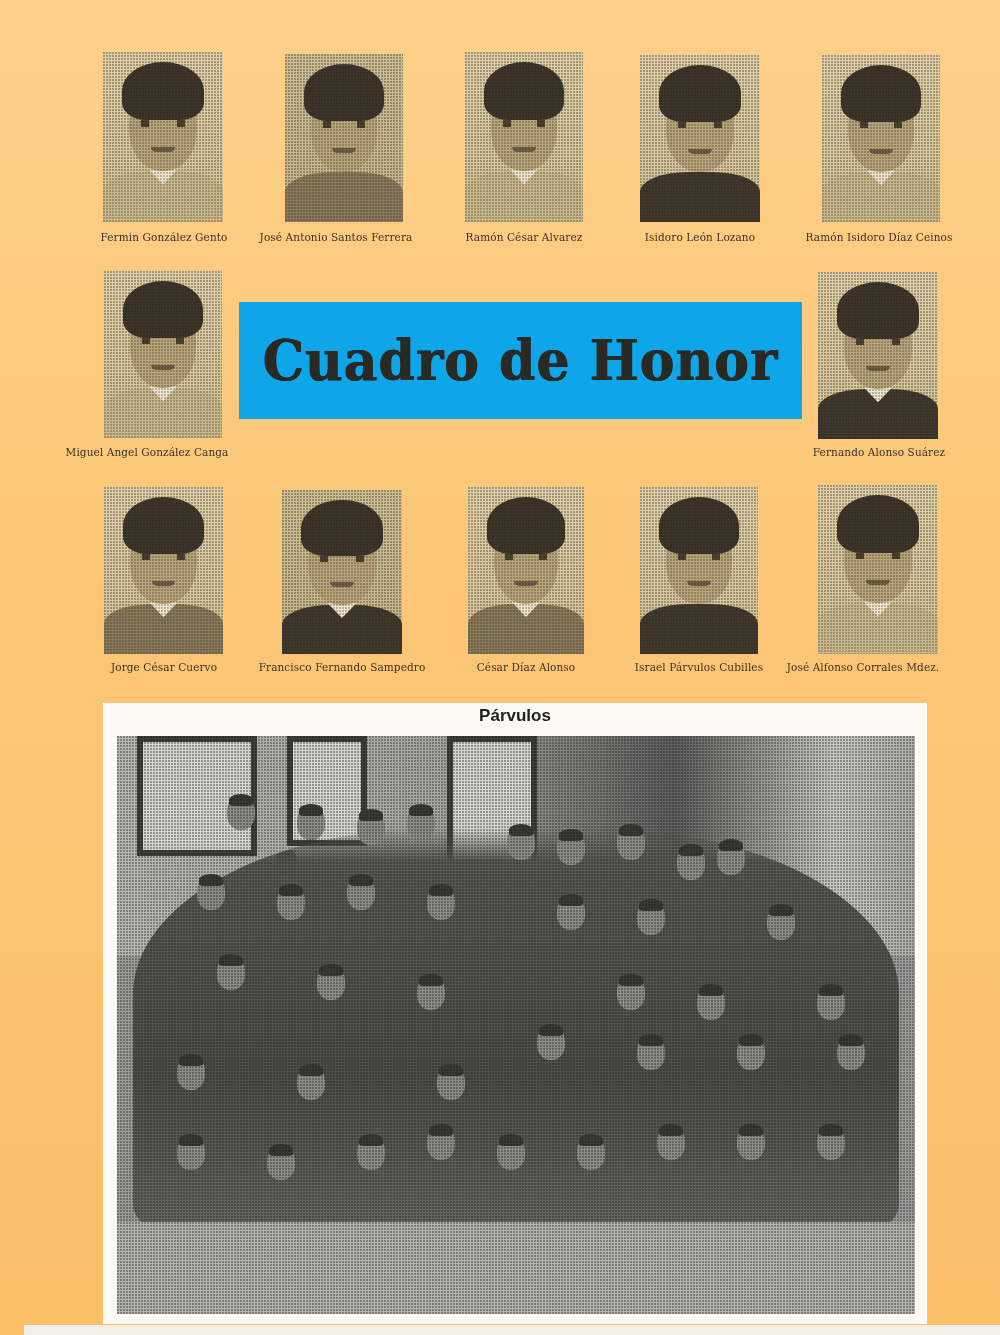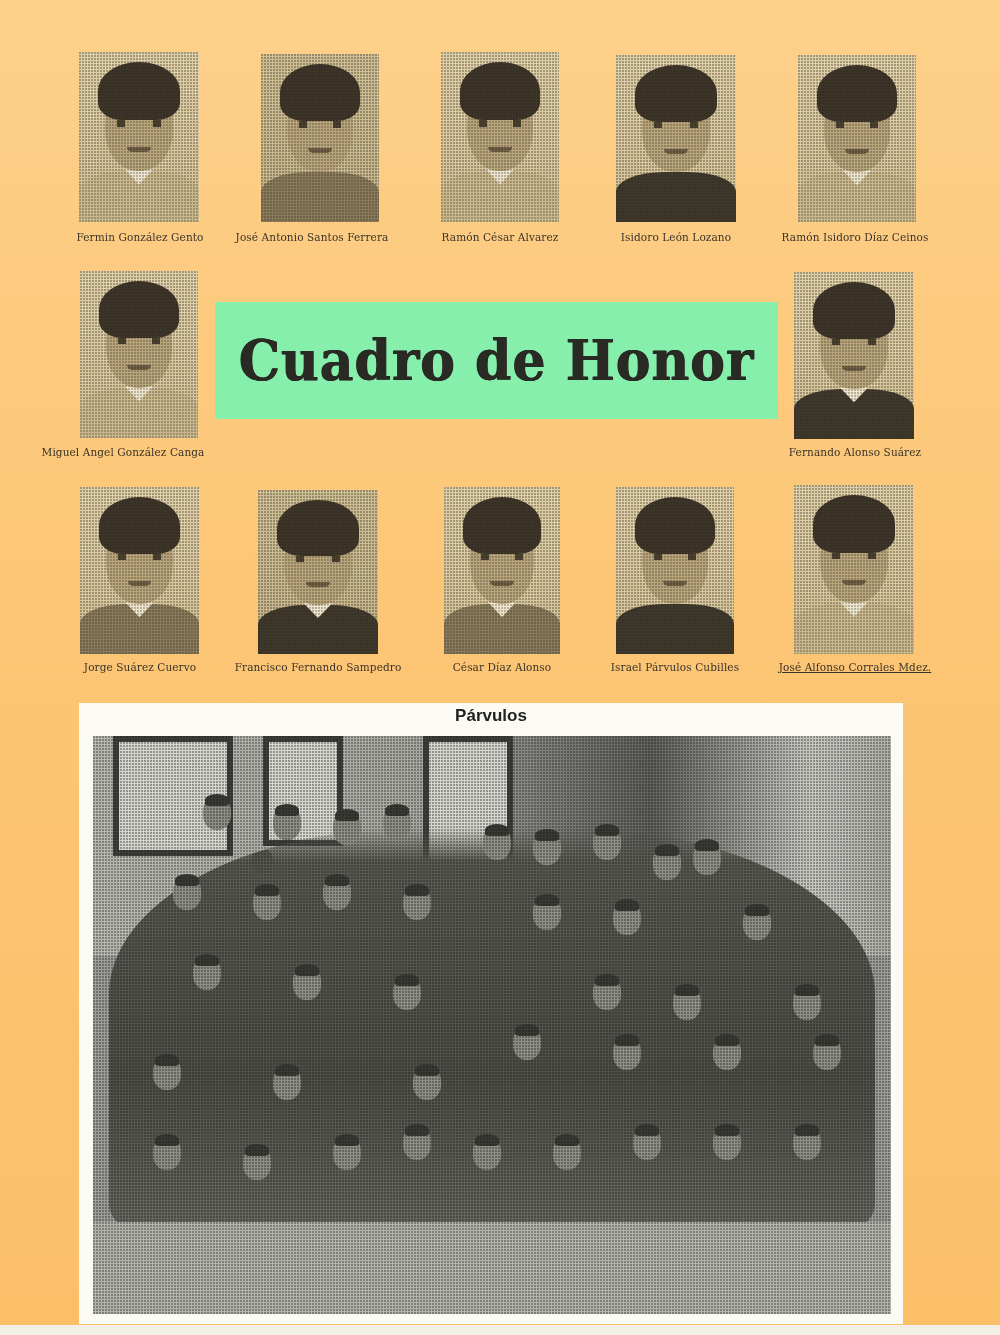--- a/index.html
+++ b/index.html
@@ -2,21 +2,21 @@
 <html><head>
 <meta charset="utf-8">
 <style>
   html, body { margin: 0; padding: 0; }
   body {
     width: 1000px; height: 1335px; position: relative; overflow: hidden;
     background: #fcc574;
     background: linear-gradient(180deg, #fdd08a 0%, #fcc676 45%, #fbbf68 100%);
     font-family: "DejaVu Serif", serif;
   }
-  .page { position: absolute; inset: 0; }
+  .page { position: absolute; inset: 0; margin-left: 24px; }
   .portrait {
     position: absolute; box-sizing: border-box;
     background-color: #d8c8a0;
     background-image:
       radial-gradient(circle at 1px 1px, rgba(60,50,35,.35) 0.8px, transparent 1.2px);
     background-size: 3px 3px;
     overflow: hidden;
   }
   .portrait .bg { position:absolute; inset:0; background: linear-gradient(180deg,#e3d3ac 0%, #d2c195 100%); opacity:.75; }
   .portrait.dark-bg .bg { background: linear-gradient(180deg,#cdbd92 0%, #bfae82 100%); }
@@ -30,21 +30,21 @@
   .portrait .collar { position:absolute; left:38%; bottom:22%; width:24%; height:9%; background:#efe6cf; clip-path: polygon(0 0,100% 0,50% 100%); }
   .portrait .grain { position:absolute; inset:0;
     background-image: radial-gradient(circle at 1px 1px, rgba(40,32,20,.28) 0.7px, transparent 1.1px);
     background-size: 3px 3px; }
   .caption {
     position: absolute; font-size: 10.5px; color: #3b3328;
     white-space: nowrap; text-align: center; letter-spacing: 0.1px;
   }
   .title-banner {
     position: absolute; left: 215px; top: 302px; width: 563px; height: 117px;
-    background: #86efac; display:flex; align-items:center; justify-content:center;
+    background: #0ea5e9; display:flex; align-items:center; justify-content:center;
   }
   .title-text {
     font-family: "DejaVu Serif", serif; font-weight: bold; font-size: 52px;
     color: #2a2a24; letter-spacing: 1px; transform: scaleY(1.08);
     text-shadow: 0.5px 0 0 #2a2a24, -0.5px 0 0 #2a2a24;
   }
   .group-frame {
     position: absolute; left: 79px; top: 703px; width: 824px; height: 621px;
     background: #fbfaf4;
   }
@@ -167,21 +167,21 @@
   <div class="portrait mid-shirt" style="left:80px;top:487px;width:119px;height:167px;">
     <div class="bg"></div>
       <div class="body"></div>
       <div class="collar"></div>
       <div class="face"></div>
       <div class="hair"></div>
       <div class="eyes"></div>
       <div class="mouth"></div>
       <div class="grain"></div>
   </div>
-  <div class="caption" style="left:60px;top:661px;width:160px;">Jorge Suárez Cuervo</div>
+  <div class="caption" style="left:60px;top:661px;width:160px;">Jorge César Cuervo</div>
 
   <div class="portrait dark-bg dark-shirt" style="left:258px;top:490px;width:120px;height:164px;">
     <div class="bg"></div>
       <div class="body"></div>
       <div class="collar"></div>
       <div class="face"></div>
       <div class="hair"></div>
       <div class="eyes"></div>
       <div class="mouth"></div>
       <div class="grain"></div>
@@ -214,21 +214,21 @@
   <div class="portrait" style="left:794px;top:485px;width:120px;height:169px;">
     <div class="bg"></div>
       <div class="body"></div>
       <div class="collar"></div>
       <div class="face"></div>
       <div class="hair"></div>
       <div class="eyes"></div>
       <div class="mouth"></div>
       <div class="grain"></div>
   </div>
-  <div class="caption" style="left:765px;top:661px;width:180px;text-decoration:underline;">José Alfonso Corrales Mdez.</div>
+  <div class="caption" style="left:749px;top:661px;width:180px;">José Alfonso Corrales Mdez.</div>
 
   <div class="group-frame">
     <div class="group-title">Párvulos</div>
     <div class="group-photo">
       <div class="wall"></div>
       <div class="window" style="left:20px;width:120px;height:120px;"></div>
       <div class="window" style="left:170px;width:80px;height:110px;"></div>
       <div class="window" style="left:330px;width:90px;height:130px;"></div>
       <div class="crowd"></div>
       <div class="head" style="left:110px;top:60px;"></div>

